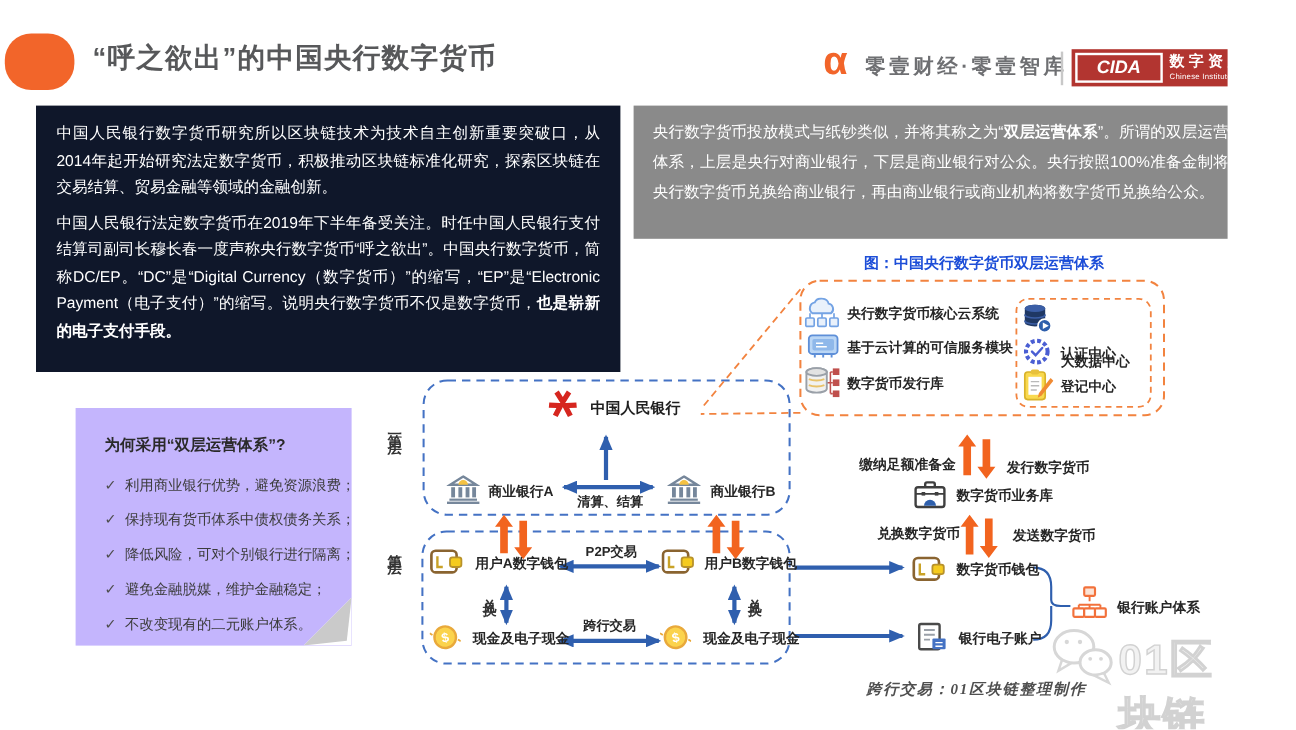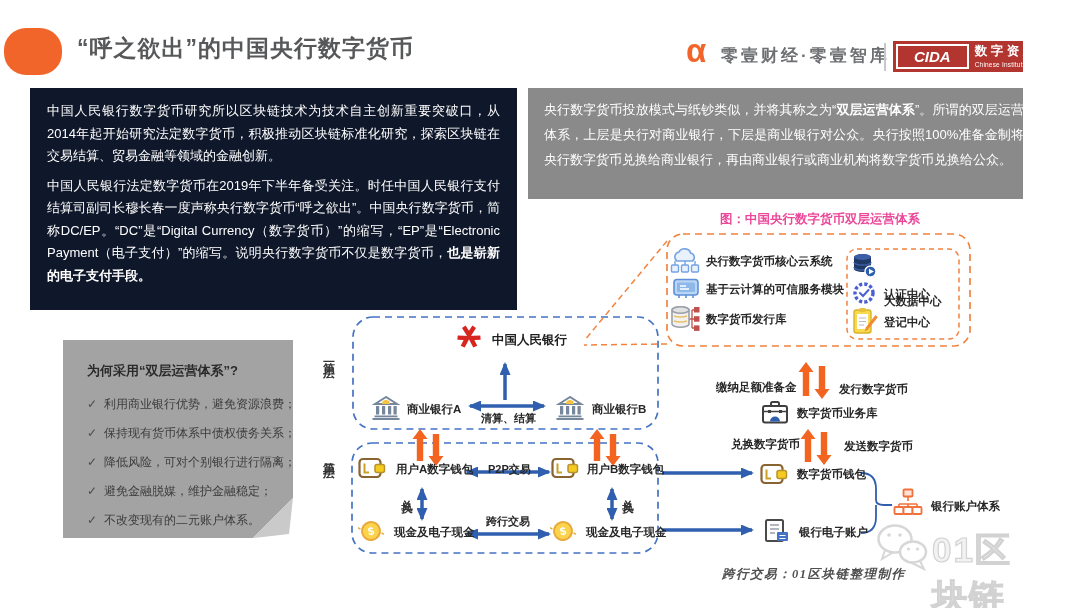--- a/index.html
+++ b/index.html
@@ -18,29 +18,29 @@
   .cida-right{padding:2px 2px 0 4px;color:#fff;}
   .cida-name{font-size:12.5px;font-weight:bold;letter-spacing:3.5px;white-space:nowrap;}
   .cida-sub{font-size:6.5px;letter-spacing:.2px;margin-top:1px;white-space:nowrap;}
   
   .orange-box{left:30px;top:88px;width:487px;height:222px;background:#0f172a;color:#fff;
               padding:12px 17px 0;box-sizing:border-box;font-size:13px;line-height:22.5px;text-align:justify;}
   .orange-box p{margin:0 0 7px;}
   .gray-box{left:528px;top:88px;width:512px;height:111px;background:#8A8A8A;color:#fff;
             padding:9px 16px 0;box-sizing:border-box;font-size:13px;line-height:25px;text-align:justify;}
   
-  .note{left:63px;top:340px;width:230px;height:198px;background:#a3a3a3;box-sizing:border-box;
+  .note{left:63px;top:340px;width:230px;height:198px;background:#c4b5fd;box-sizing:border-box;
         padding:22px 1px 0 24px;}
   .note-title{font-size:13px;font-weight:bold;color:#2A2A2A;}
   .n-item{display:flex;font-size:12px;color:#3C3C3C;line-height:29px;white-space:nowrap;}
   .n-item .chk{color:#4D4D4D;margin-right:7px;}
   .note-list{margin-top:10px;}
   .fold{right:0;bottom:0;}
   
-  .cap{left:690px;top:211px;width:260px;text-align:center;font-size:12.5px;font-weight:bold;color:#ec4899;}
+  .cap{left:690px;top:211px;width:260px;text-align:center;font-size:12.5px;font-weight:bold;color:#1d4ed8;}
   .lb{position:absolute;font-size:11.5px;font-weight:bold;color:#262626;white-space:nowrap;}
   .lb-lg{font-size:12.5px;color:#1F1F1F;}
   .lb-sm{font-size:11px;}
   .vert{writing-mode:vertical-rl;letter-spacing:3px;font-size:12px;color:#333;}
   .src{left:722px;top:566px;font-family:"Liberation Serif",serif;font-style:italic;font-size:12.5px;
        color:#4F4F4F;letter-spacing:1.5px;font-weight:bold;}
   .wm-text{left:932px;top:527px;font-size:35px;font-weight:bold;color:#F2F2F2;
            -webkit-text-stroke:1.2px #D2D2D2;letter-spacing:2px;}
   svg{display:block;}
 </style>
@@ -313,21 +313,21 @@
   </div>
 
   <div class="lb vert" style="left:320px;top:352px;">第一层</div>
   <div class="lb vert" style="left:320px;top:452px;">第二层</div>
   <div class="lb lb-lg" style="left:492px;top:332px;">中国人民银行</div>
   <div class="lb" style="left:407px;top:402px;">商业银行A</div>
   <div class="lb" style="left:592px;top:402px;">商业银行B</div>
   <div class="lb lb-sm" style="left:481px;top:411px;">清算、结算</div>
   <div class="lb" style="left:396px;top:462px;">用户A数字钱包</div>
   <div class="lb" style="left:587px;top:462px;">用户B数字钱包</div>
-  <div class="lb lb-sm" style="left:488px;top:462px;">P2P交易</div>
+  <div class="lb lb-sm" style="left:488px;top:452px;">P2P交易</div>
   <div class="lb vert" style="left:399px;top:490px;font-size:11.5px;">兑换</div>
   <div class="lb vert" style="left:620px;top:490px;font-size:11.5px;">兑换</div>
   <div class="lb" style="left:394px;top:525px;">现金及电子现金</div>
   <div class="lb" style="left:586px;top:525px;">现金及电子现金</div>
   <div class="lb lb-sm" style="left:486px;top:514px;">跨行交易</div>
 
   <div class="lb" style="left:706px;top:254px;">央行数字货币核心云系统</div>
   <div class="lb" style="left:706px;top:282px;">基于云计算的可信服务模块</div>
   <div class="lb" style="left:706px;top:312px;">数字货币发行库</div>
   <div class="lb" style="left:884px;top:258px;margin-top:36px;">大数据中心</div>

